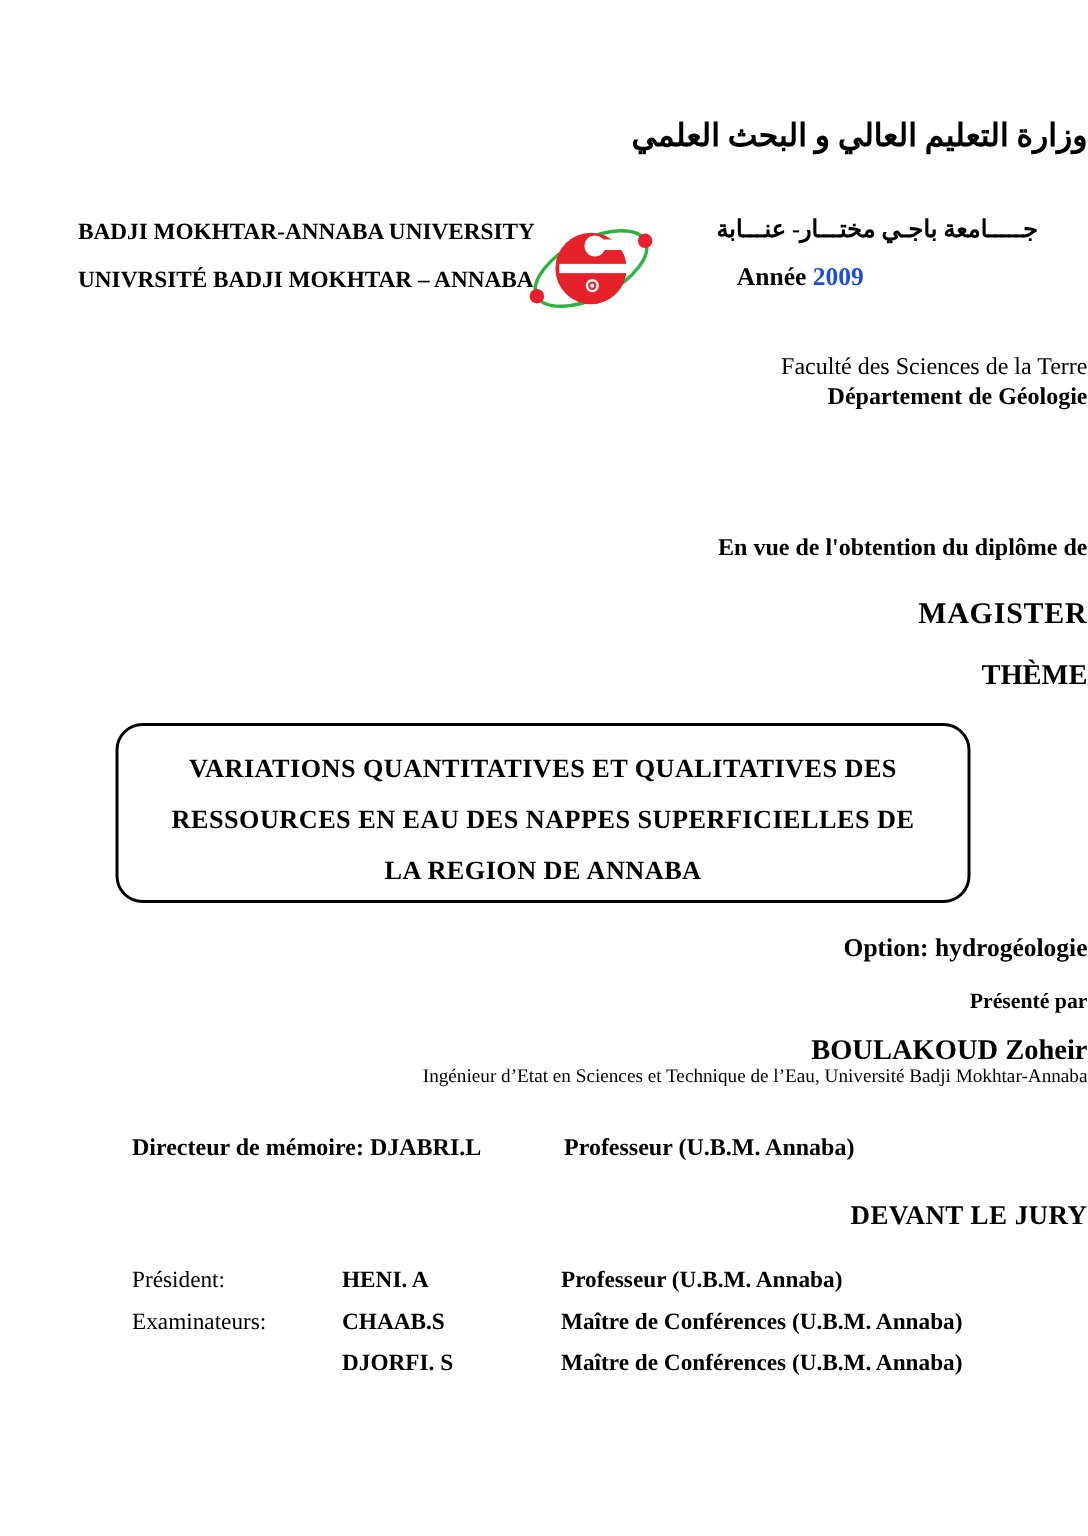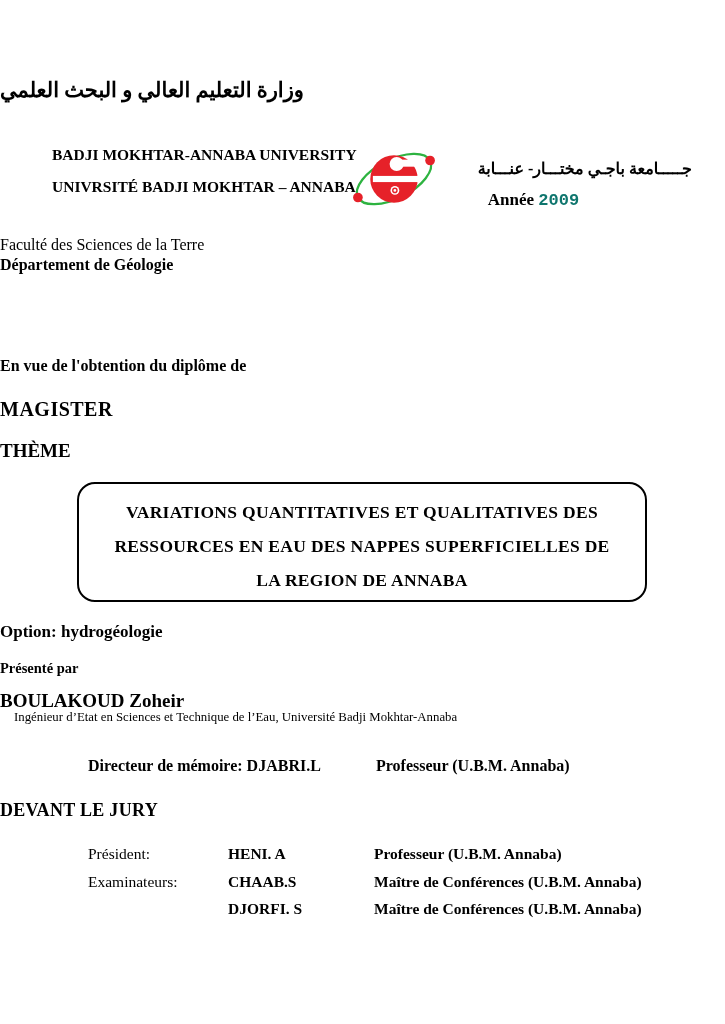--- a/index.html
+++ b/index.html
@@ -7,37 +7,37 @@
   .page {
     position: relative;
     width: 725px;
     height: 1024px;
     background: #ffffff;
     font-family: "Liberation Serif", "DejaVu Serif", serif;
     color: #000000;
     overflow: hidden;
   }
   .abs { position: absolute; }
-  .center { left: 0; width: 725px; text-align: left; }
+  .center { left: 0; width: 725px; text-align: right; }
 
   .ministry-ar {
     top: 78px;
     font-size: 21px;
     font-weight: bold;
     direction: rtl;
   }
 
   .header-left { left: 52px; top: 146px; width: 300px; }
   .header-left .line1 { font-size: 15.5px; font-weight: bold; white-space: nowrap; }
   .header-left .line2 { font-size: 15.5px; font-weight: bold; white-space: nowrap; margin-top: 14px; }
 
   .logo-wrap { left: 350px; top: 134px; width: 88px; height: 90px; }
 
   .header-right { left: 430px; top: 143px; width: 262px; text-align: right; }
-  .univ-ar { font-size: 16px; font-weight: bold; direction: rtl; white-space: nowrap; margin-top: 16px; }
+  .univ-ar { font-size: 16px; font-weight: bold; direction: rtl; white-space: nowrap; }
   .annee-line { margin-top: 12px; text-align: center; font-size: 17px; font-weight: bold; padding-right: 55px; }
   .year-value { }
 
   .faculty { top: 236px; font-size: 16px; font-weight: normal; }
   .department { top: 256px; font-size: 16px; font-weight: bold; }
   .memoire { top: 308px; font-size: 24px; font-weight: bold; }
   .diploma { top: 357px; font-size: 16px; font-weight: bold; }
   .magister { top: 398px; font-size: 20px; font-weight: bold; letter-spacing: 0.5px; }
   .theme-label { top: 440px; font-size: 19px; font-weight: bold; }
 
@@ -101,21 +101,21 @@
       <rect x="57" y="26" width="22" height="8" fill="#ffffff"></rect>
       <circle cx="51" cy="61" r="5" fill="#ffffff"></circle>
       <circle cx="51" cy="61" r="2.4" fill="none" stroke="#e62129" stroke-width="1.6"></circle>
     </svg>
   </div>
 
   <div class="abs header-right">
     <div class="univ-ar">جـــــامعة باجـي مختـــار- عنـــابة</div>
     <div class="annee-line">
       <span>Année</span>
-      <span class="year-value" id="yearValue" style="color: #0f766e; font-family: Liberation Mono, monospace;">2009</span>
+      <span class="year-value" id="yearValue" style="color: #1d4ed8;">2009</span>
     </div>
   </div>
 
   <div class="abs center faculty">Faculté des Sciences de la Terre</div>
   <div class="abs center department">Département de Géologie</div>
 
   <div class="abs center diploma">En vue de l'obtention du diplôme de</div>
   <div class="abs center magister">MAGISTER</div>
   <div class="abs center theme-label">THÈME</div>
 

